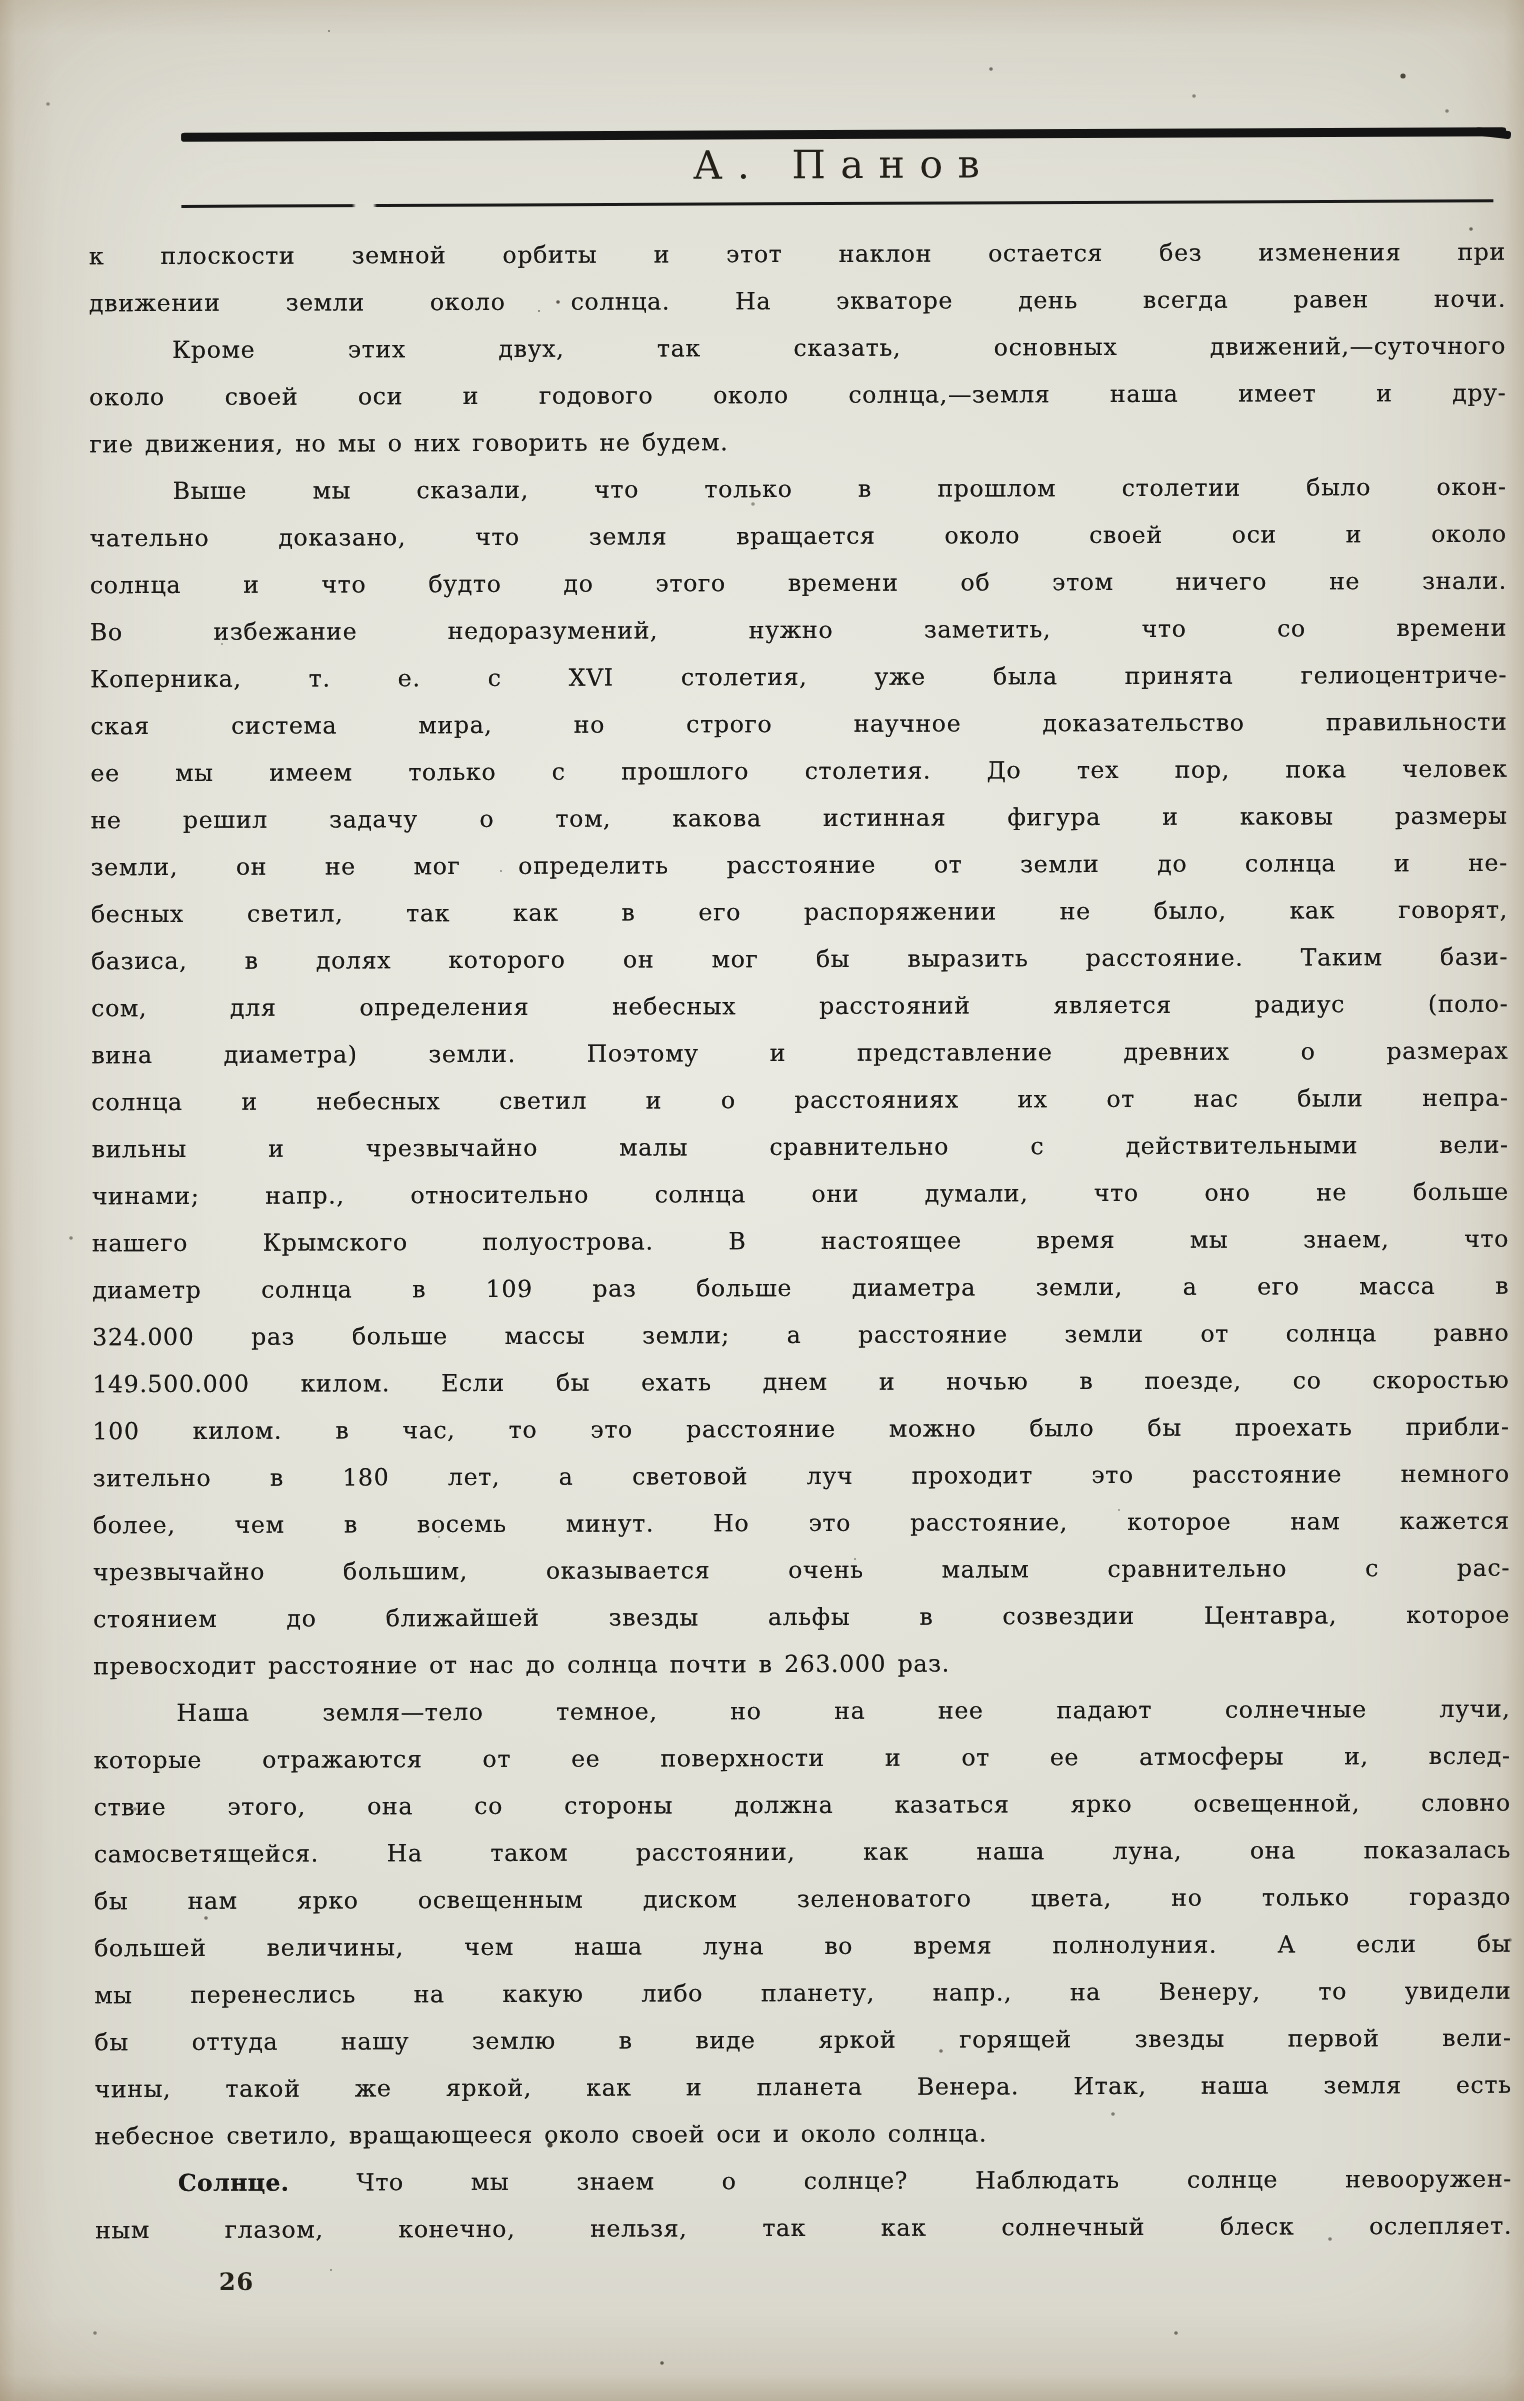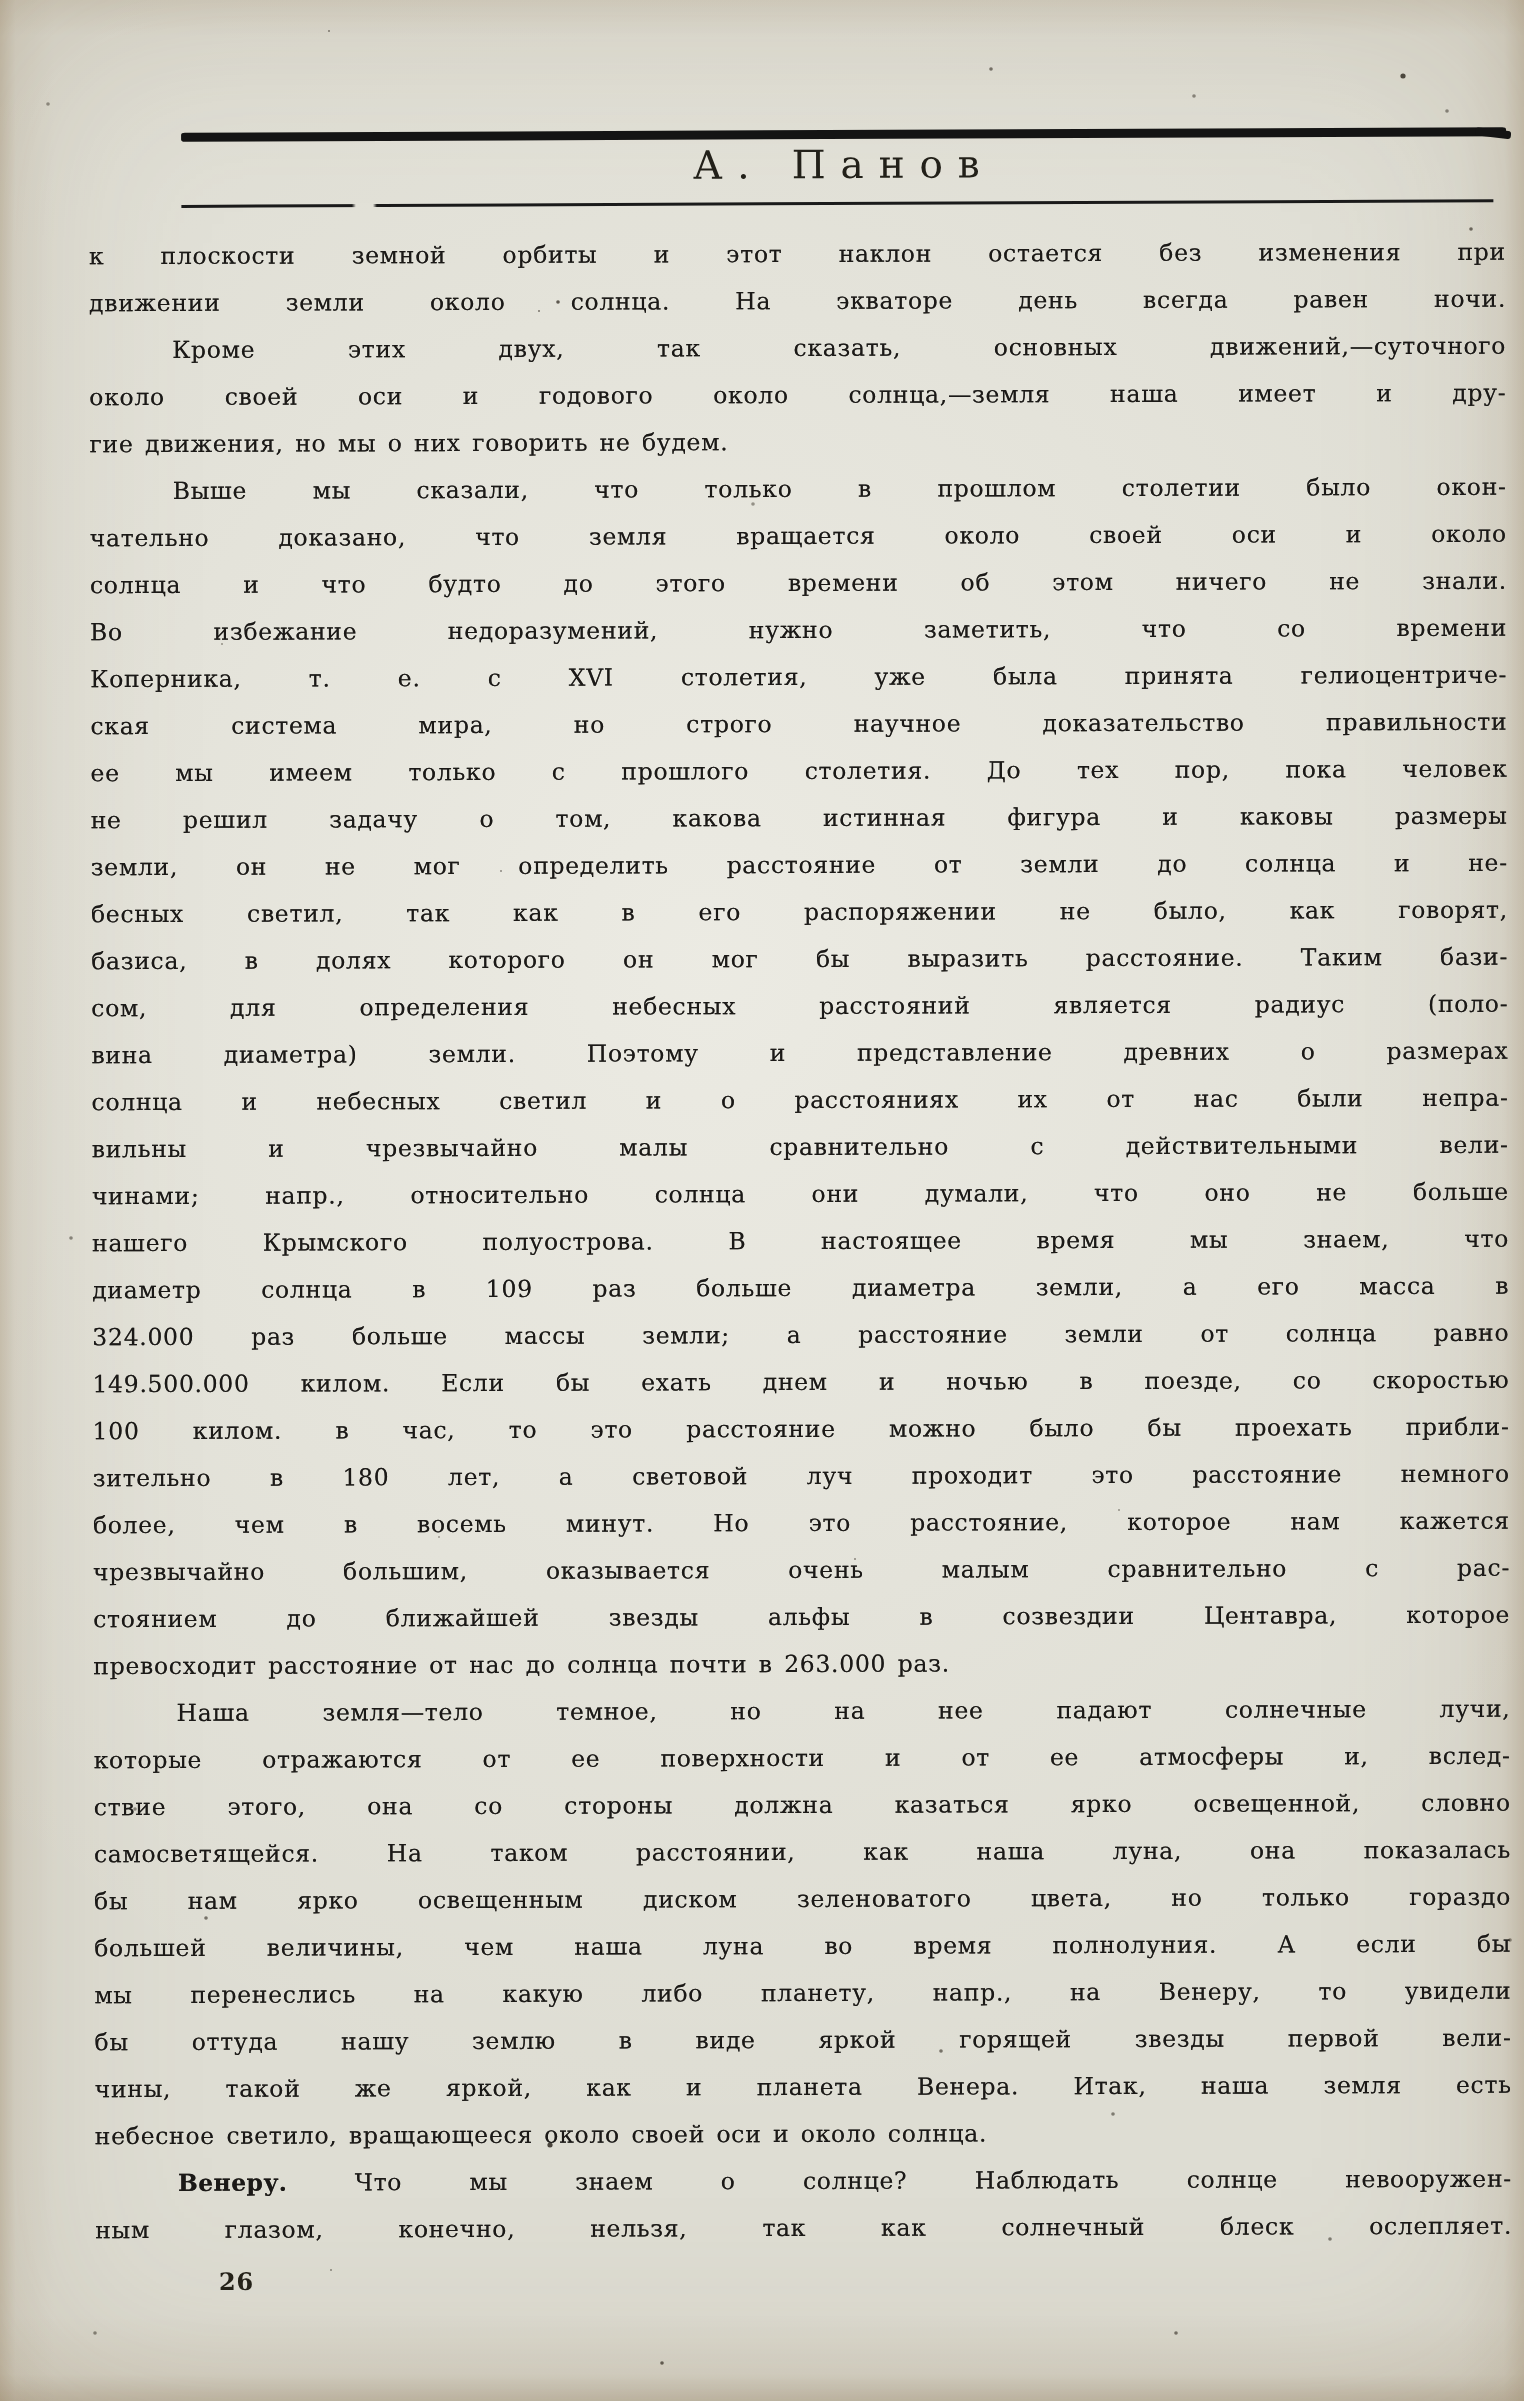--- a/index.html
+++ b/index.html
@@ -157,21 +157,21 @@
       <div class="line indent">Наша земля—тело темное, но на нее падают солнечные лучи,</div>
       <div class="line">которые отражаются от ее поверхности и от ее атмосферы и, вслед-</div>
       <div class="line">ствие этого, она со стороны должна казаться ярко освещенной, словно</div>
       <div class="line">самосветящейся. На таком расстоянии, как наша луна, она показалась</div>
       <div class="line">бы нам ярко освещенным диском зеленоватого цвета, но только гораздо</div>
       <div class="line">большей величины, чем наша луна во время полнолуния. А если бы</div>
       <div class="line">мы перенеслись на какую либо планету, напр., на Венеру, то увидели</div>
       <div class="line">бы оттуда нашу землю в виде яркой горящей звезды первой вели-</div>
       <div class="line">чины, такой же яркой, как и планета Венера. Итак, наша земля есть</div>
       <div class="line short">небесное светило, вращающееся около своей оси и около солнца.</div>
-      <div class="line indent"><b class="lead">Венеру.</b> Что мы знаем о солнце? Наблюдать солнце невооружен-</div>
+      <div class="line indent"><b class="lead">Солнце.</b> Что мы знаем о солнце? Наблюдать солнце невооружен-</div>
       <div class="line">ным глазом, конечно, нельзя, так как солнечный блеск ослепляет.</div>
     </div>
 
   <div class="page-number">26</div>
 
   <div class="speck"></div>
 </div>
 
 
 </body></html>

